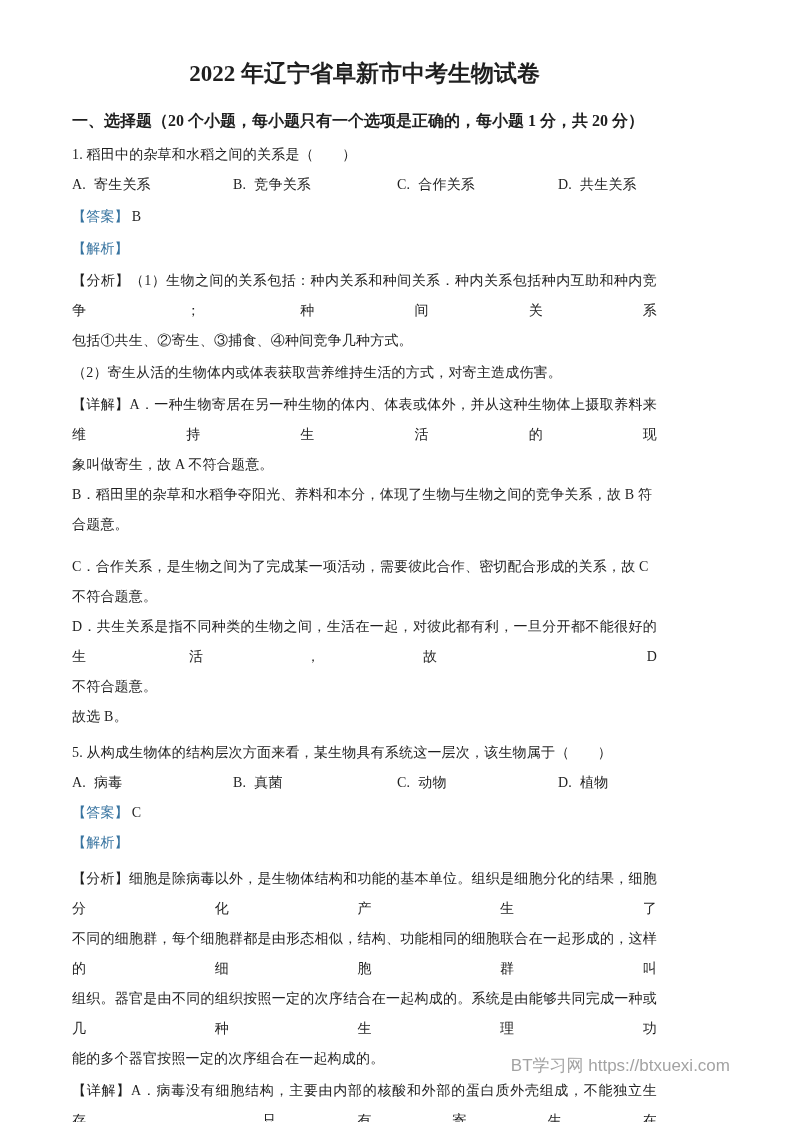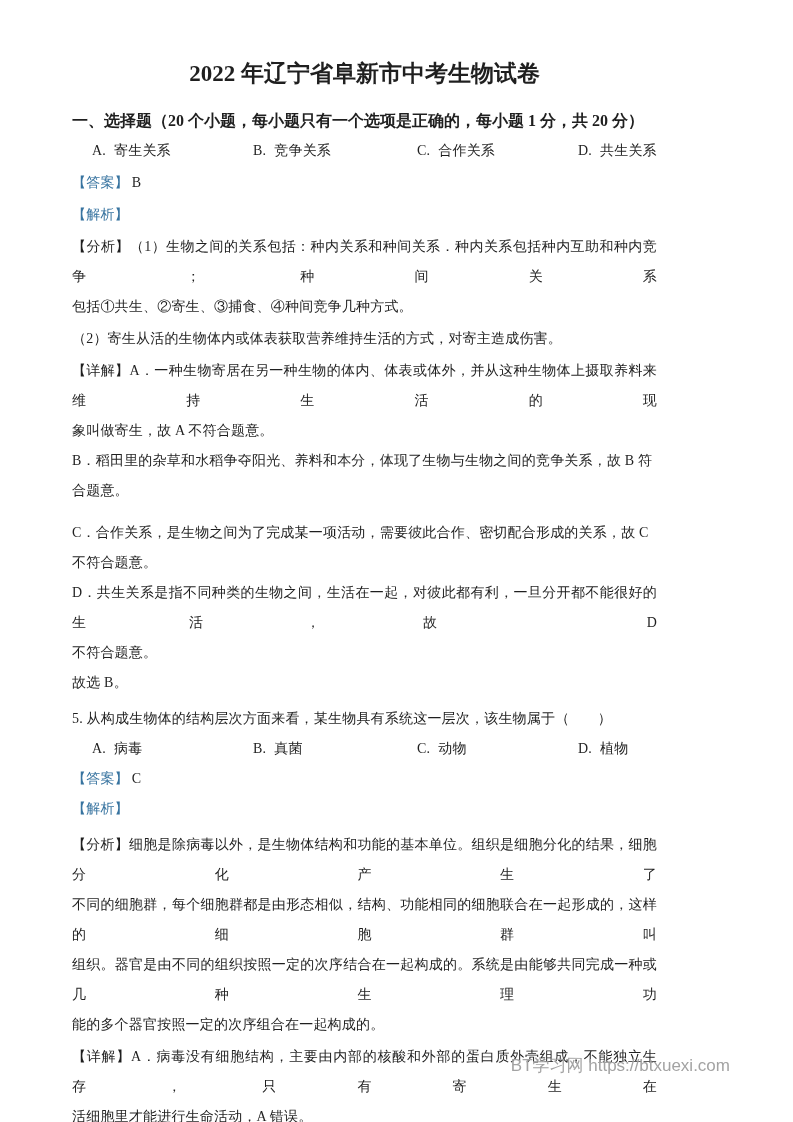--- a/index.html
+++ b/index.html
@@ -22,21 +22,21 @@
     margin:16px 0 0 0;
     font-size:16px; line-height:30px;
     font-weight:bold;
   }
   .ln { font-size:14px; line-height:30px; letter-spacing:0.2px; }
   .j { text-align:justify; text-align-last:justify; }
   .stem { margin-top:4px; }
   .mt2 { margin-top:2px; }
   .mt4 { margin-top:12px; }
   .mt6 { margin-top:6px; }
-  .options { display:grid; grid-template-columns:161px 164px 161px auto;margin-left:20px; }
+  .options { display:grid; grid-template-columns:161px 164px 161px auto; }
   .olab { margin-right:8px; }
   .blue { color:var(--label-blue,#3874a0); }
   .ansval { margin-left:3px; }
   .watermark {
     position:absolute; left:0; right:0; top:1056px;
     text-align:right;
     font-family:"Liberation Sans","DejaVu Sans",sans-serif;
     font-size:17px; line-height:20px;
     color:var(--watermark-gray,#a3a3a3);
   }
@@ -44,20 +44,21 @@
 </head>
 <body>
 
 <div class="page">
   <div class="content">
 
     <h1 class="title">2022 年辽宁省阜新市中考生物试卷</h1>
     <h2 class="section">一、选择题（20 个小题，每小题只有一个选项是正确的，每小题 1 分，共 20 分）</h2>
 
     <div>
+      <div class="ln stem">1. 稻田中的杂草和水稻之间的关系是（　　）</div>
 
       <div class="ln options">
         <span><span class="olab">A.</span><span>寄生关系</span></span>
         <span><span class="olab">B.</span><span>竞争关系</span></span>
         <span><span class="olab">C.</span><span>合作关系</span></span>
         <span><span class="olab">D.</span><span>共生关系</span></span>
       </div>
 
       <div class="ln mt2"><span class="blue">【答案】</span><span class="ansval">B</span></div>
       <div class="ln mt2"><span class="blue">【解析】</span></div>

